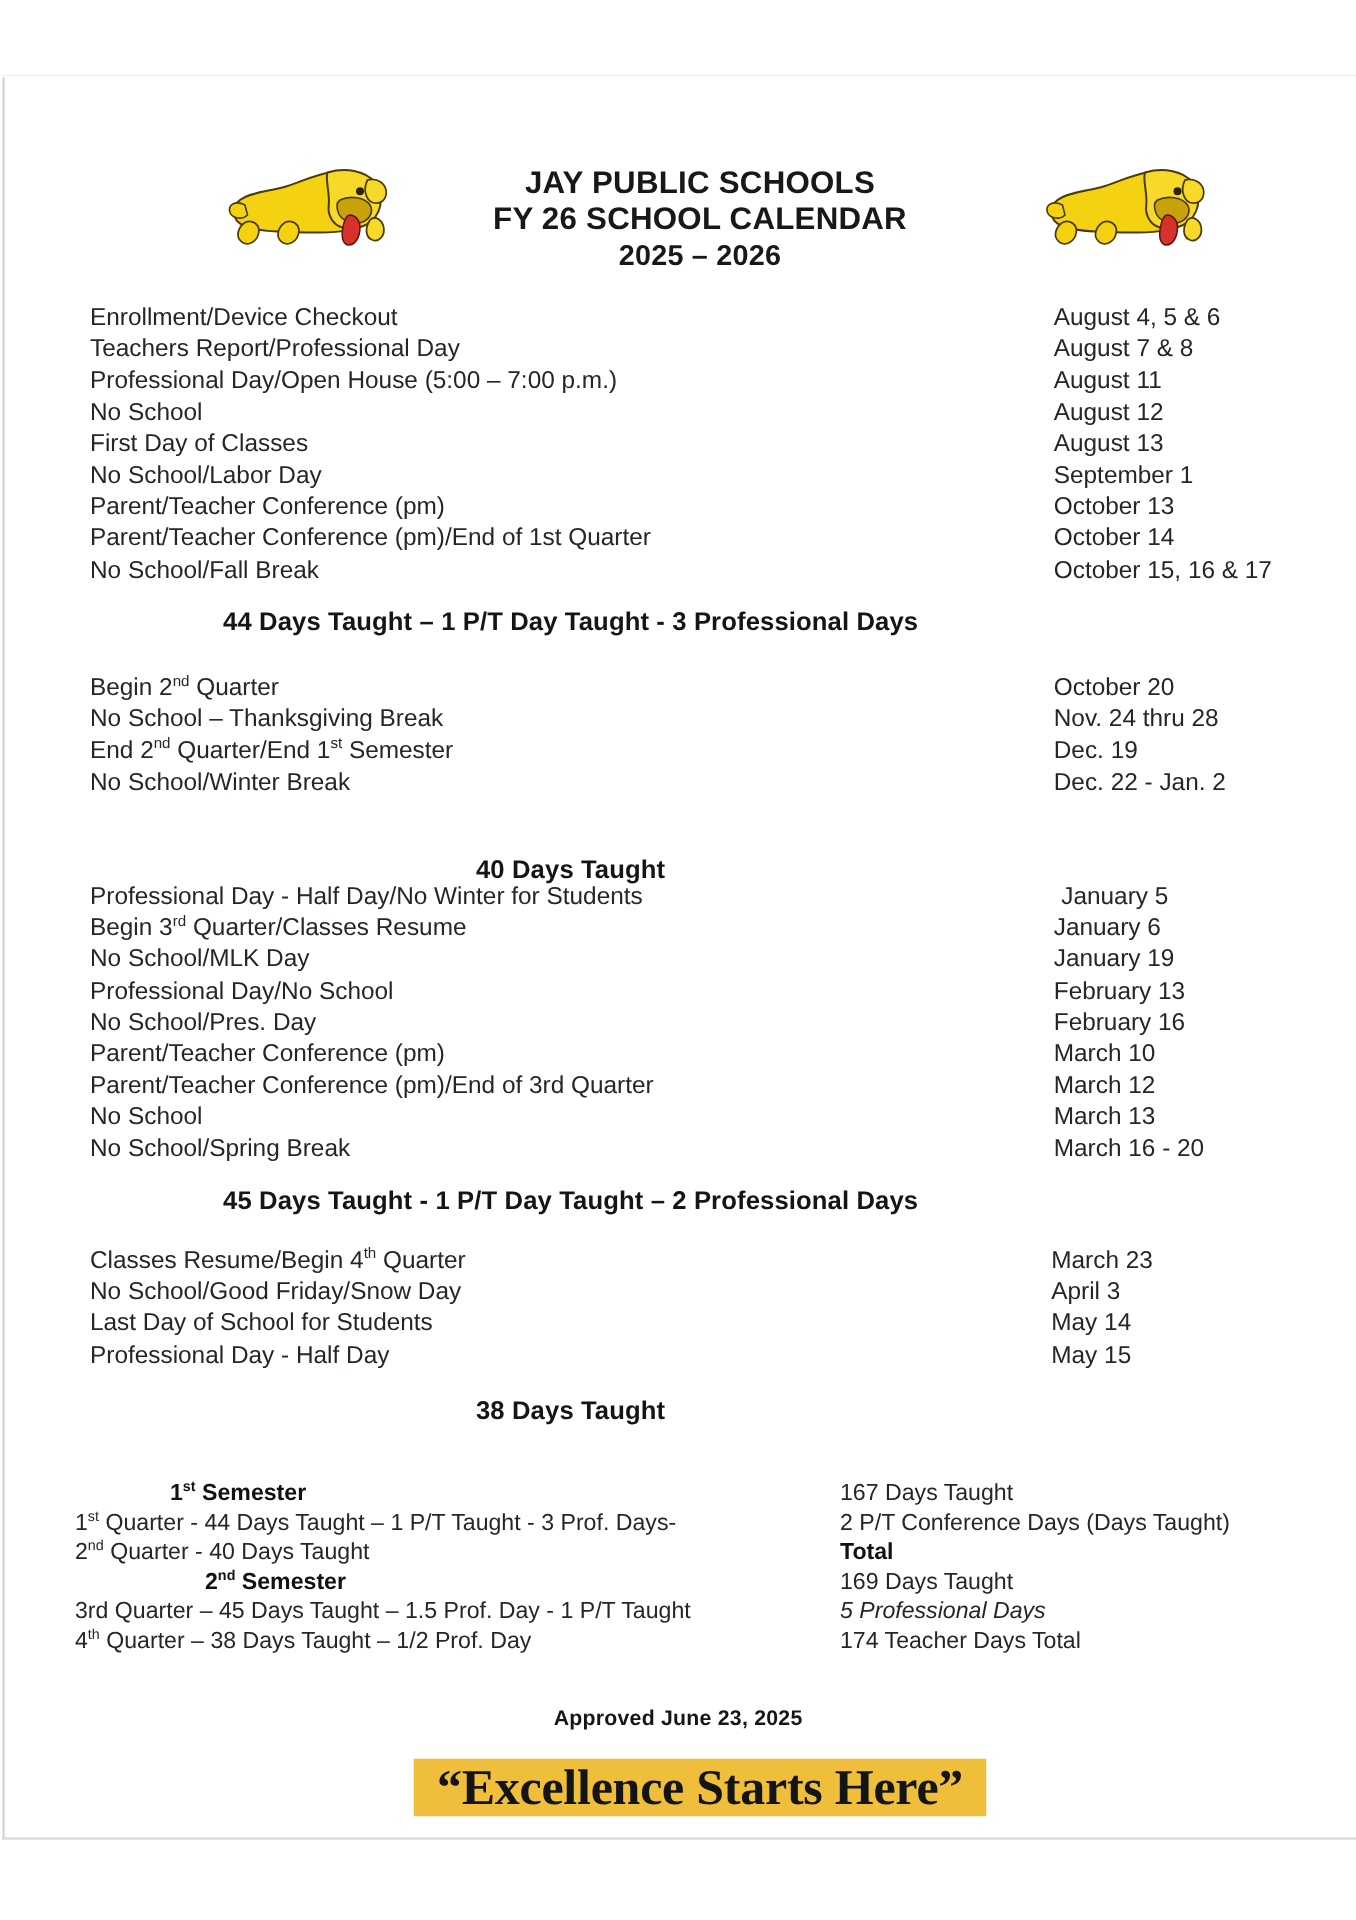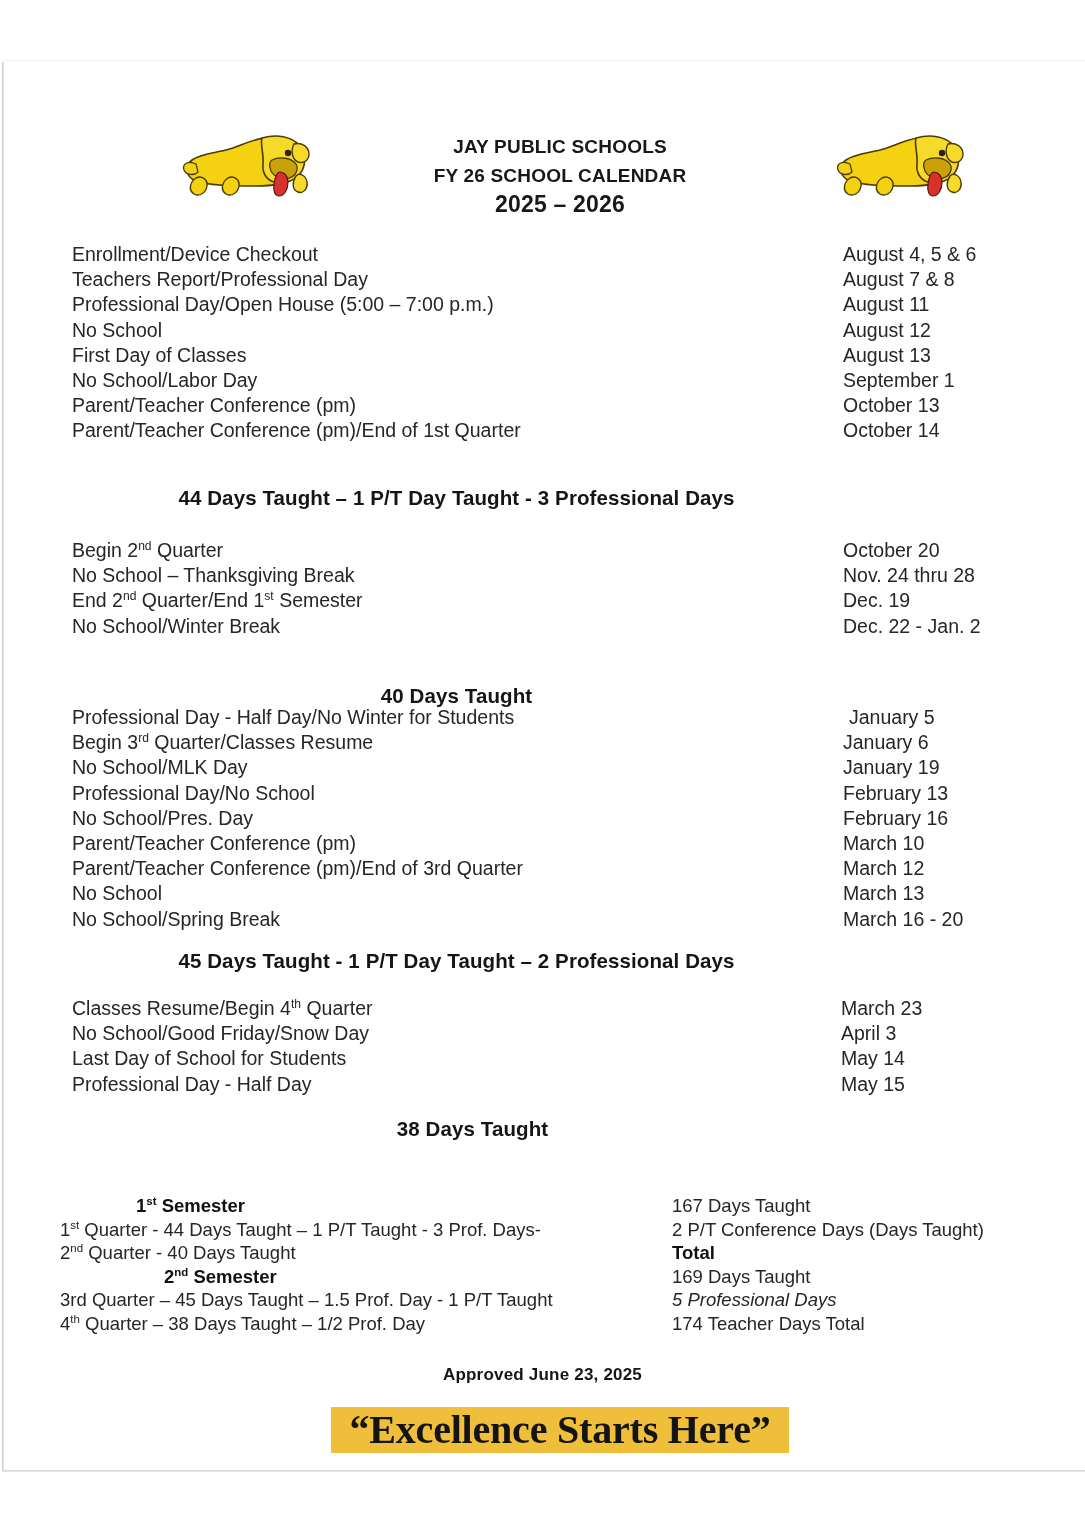--- a/index.html
+++ b/index.html
@@ -61,21 +61,21 @@
 
   .title-block {
     position: absolute;
     left: 300px;
     top: 20px;
     width: 520px;
     text-align: center;
   }
   .title-line {
     font-weight: bold;
-    font-size: 19px;
+    font-size: 25px;
     letter-spacing: 0.2px;
     line-height: 29px;
     color: #17181a;
   }
   .title-line.yr { font-size: 23px; }
 
   
   .section {
     position: absolute;
     left: 0;
@@ -118,21 +118,20 @@
     color: #141518;
     letter-spacing: 0.1px;
   }
 
   
   .totals {
     position: absolute;
     left: 0; top: 1182px;
     width: 1085px;
     height: 130px;
-    margin-top: 12px;
   }
   .totals-left {
     position: absolute;
     left: 60px; top: 0;
     width: 610px;
   }
   .totals-right {
     position: absolute;
     left: 672px; top: 0;
     width: 400px;
@@ -263,20 +262,24 @@
       <span class="dt">September 1</span>
     </div>
     <div class="row">
       <span class="ev">Parent/Teacher Conference (pm)</span>
       <span class="dt">October 13</span>
     </div>
     <div class="row">
       <span class="ev">Parent/Teacher Conference (pm)/End of 1st Quarter</span>
       <span class="dt">October 14</span>
     </div>
+    <div class="row">
+      <span class="ev">No School/Fall Break</span>
+      <span class="dt">October 15, 16 &amp; 17</span>
+    </div>
   </div>
 
   <div class="summary-line" style="top:486px;">44 Days Taught – 1 P/T Day Taught - 3 Professional Days</div>
 
   <div class="section" style="top:538px;">
     <div class="row">
       <span class="ev">Begin 2<sup>nd</sup> Quarter</span>
       <span class="dt">October 20</span>
     </div>
     <div class="row">
@@ -348,21 +351,21 @@
     <div class="row">
       <span class="ev">Last Day of School for Students</span>
       <span class="dt ind2">May 14</span>
     </div>
     <div class="row">
       <span class="ev">Professional Day - Half Day</span>
       <span class="dt ind2">May 15</span>
     </div>
   </div>
 
-  <div class="summary-line" style="top:1117px;margin-left:16px;">38 Days Taught</div>
+  <div class="summary-line" style="top:1117px;">38 Days Taught</div>
 
   <div class="totals">
     <div class="totals-left">
       <div class="t-row bold semA">1<sup>st</sup> Semester</div>
       <div class="t-row">1<sup>st</sup> Quarter - 44 Days Taught – 1 P/T Taught -  3 Prof. Days-</div>
       <div class="t-row">2<sup>nd</sup> Quarter - 40 Days Taught</div>
       <div class="t-row bold semB">2<sup>nd</sup> Semester</div>
       <div class="t-row">3rd Quarter – 45 Days Taught – 1.5 Prof. Day - 1 P/T Taught</div>
       <div class="t-row">4<sup>th</sup> Quarter – 38 Days Taught – 1/2 Prof. Day</div>
     </div>

